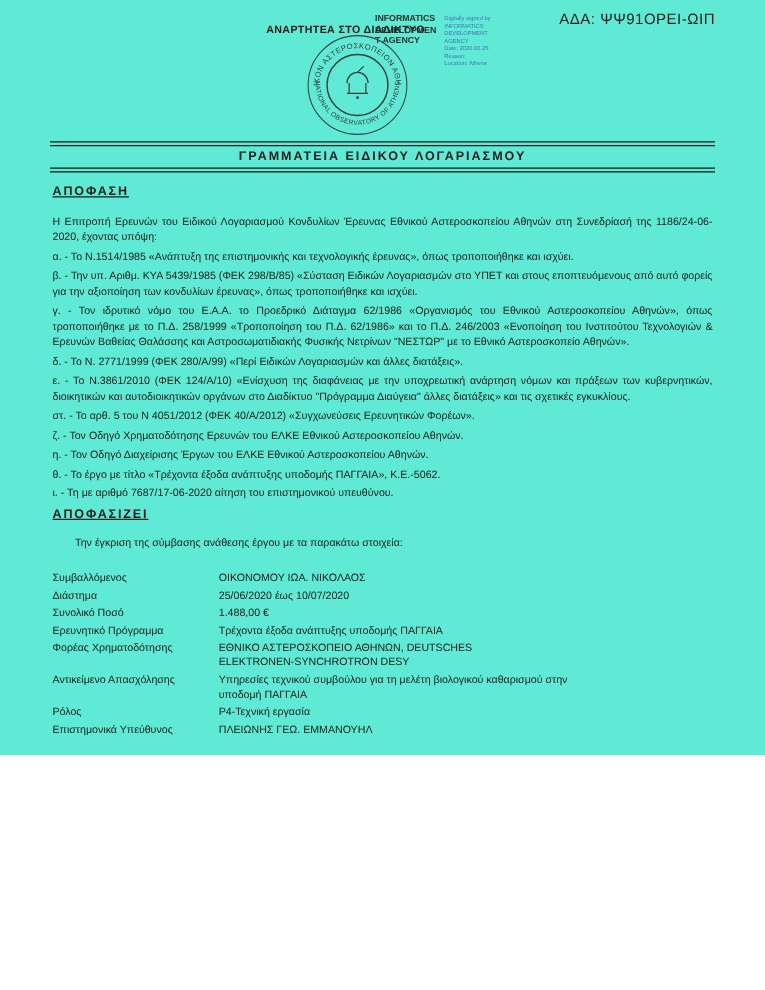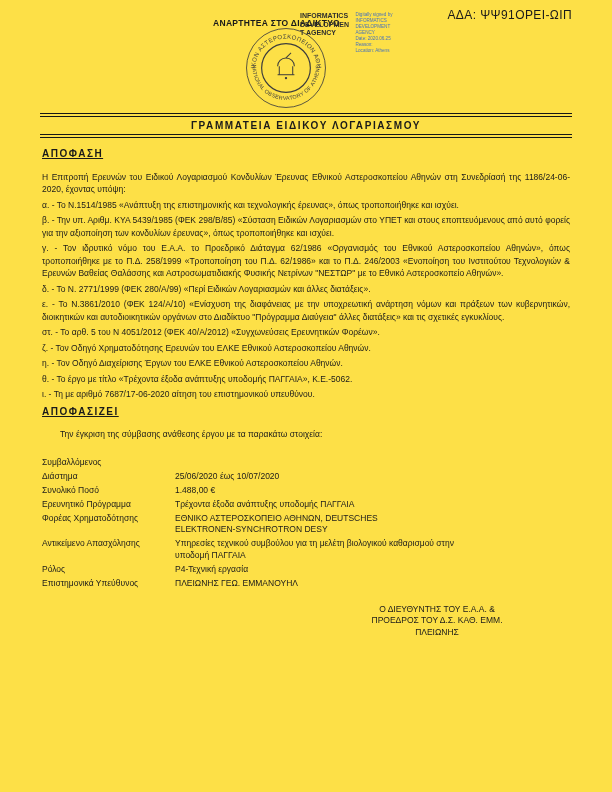--- a/index.html
+++ b/index.html
@@ -1,20 +1,20 @@
 <!DOCTYPE html>
 <html lang="el"><head>
 <meta charset="utf-8">
 <style>
   html,body{margin:0;padding:0;background:#ffffff;}
   .page{
     position:relative;
-    width:612px;height:792px;
+    width:612px;height:604px;
     margin:0 auto;
-    background:#fde047;
+    background:#5eead4;
     font-family:"Liberation Sans","DejaVu Sans",sans-serif;
     color:#1a1a1a;
     overflow:hidden;
   }
   
   .ada{
     position:absolute;top:8px;right:40px;
     font-size:12px;letter-spacing:.4px;
   }
   .publication-notice{
@@ -154,20 +154,21 @@
     <p class="item">θ. - Το έργο με τίτλο «Τρέχοντα έξοδα ανάπτυξης υποδομής ΠΑΓΓΑΙΑ», Κ.Ε.-5062.</p>
     <p class="item">ι. - Τη με αριθμό 7687/17-06-2020 αίτηση του επιστημονικού υπευθύνου.</p>
 
     <div class="center-heading decides-heading">ΑΠΟΦΑΣΙΖΕΙ</div>
 
     <p class="approval-intro">Την έγκριση της σύμβασης ανάθεσης έργου με τα παρακάτω στοιχεία:</p>
 
     <div class="contract-table">
       <div class="contract-row">
         <span class="row-label">Συμβαλλόμενος</span>
+        <span class="row-value">ΟΙΚΟΝΟΜΟΥ ΙΩΑ. ΝΙΚΟΛΑΟΣ</span>
       </div>
       <div class="contract-row">
         <span class="row-label">Διάστημα</span>
         <span class="row-value">25/06/2020 έως 10/07/2020</span>
       </div>
       <div class="contract-row">
         <span class="row-label">Συνολικό Ποσό</span>
         <span class="row-value">1.488,00 €</span>
       </div>
       <div class="contract-row">

